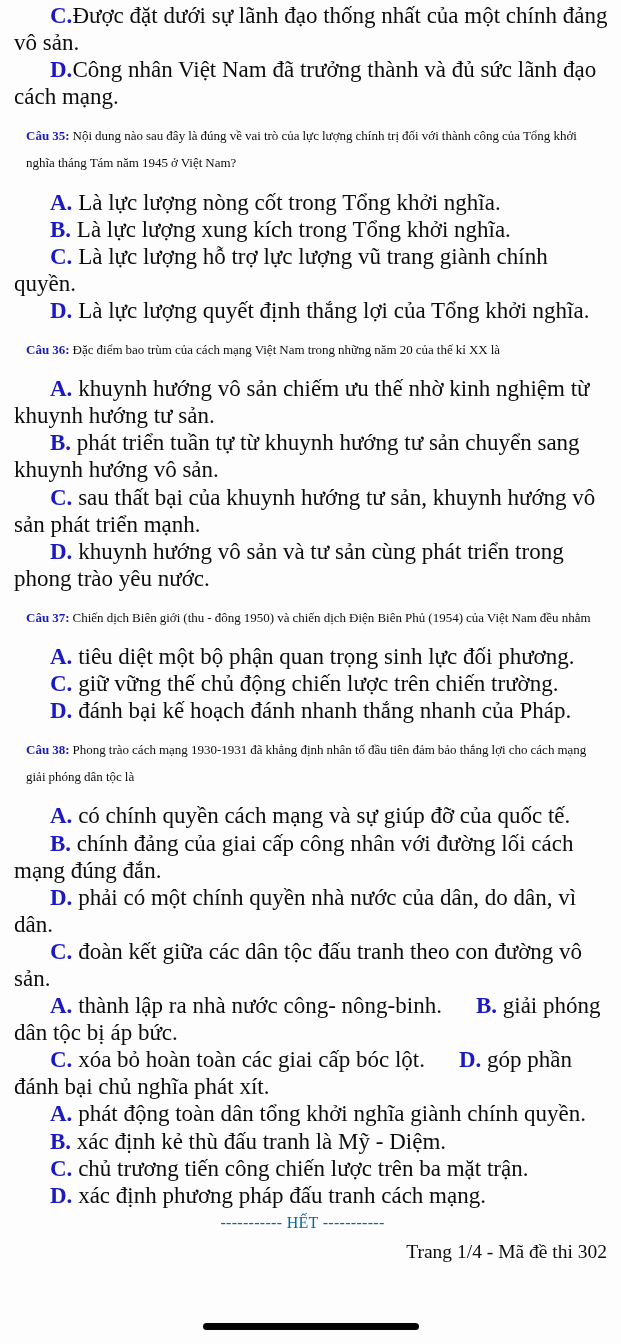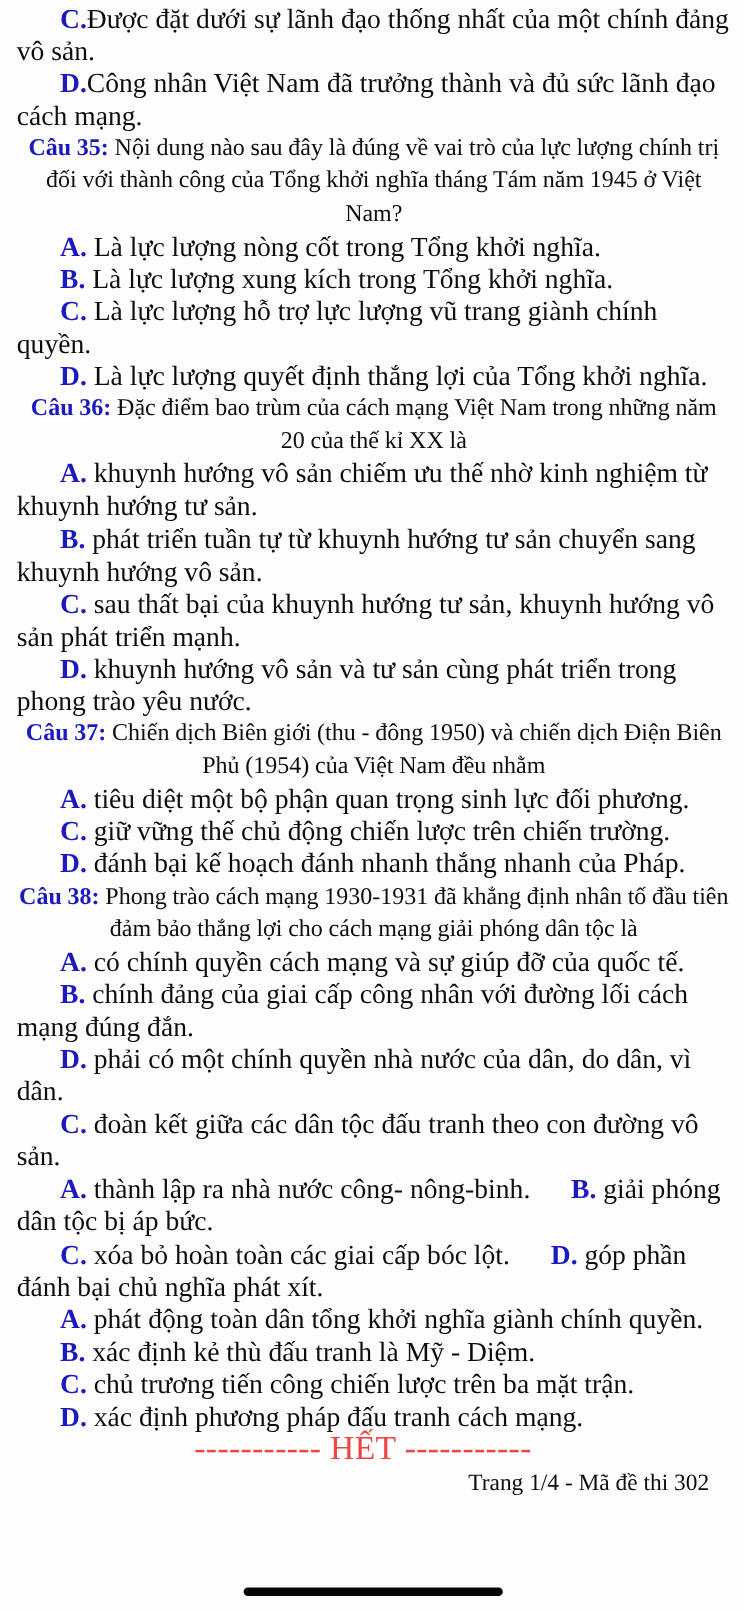--- a/index.html
+++ b/index.html
@@ -19,24 +19,24 @@
     box-sizing: border-box;
   }
   .content {
     padding: 2px 12px 0 14px;
   }
   
   .question {
     margin: 0;
   }
   .q-stem {
-    font-size: 20px;
+    font-size: 13px;
     line-height: 27.1px;
-    text-align: center;
-    margin: 0;
+    text-align: left;
+    margin: 12px;
     text-indent: 0;
     word-spacing: -0.2px;
   }
   .q-label {
     color: #1a1ac0;
     font-weight: bold;
   }
   .q-text {
     color: #0d0d0d;
   }
@@ -63,34 +63,34 @@
   }
   .opt-text {
     color: #0d0d0d;
   }
   .col-gap {
     display: inline-block;
     width: 34px;
   }
   
   .hetline {
-    font-size: 28px;
+    font-size: 16px;
     line-height: 26px;
     text-align: center;
-    color: #ef4444;
+    color: #0369a1;
     letter-spacing: 0.3px;
     margin: 1px 0 0 0;
     padding-right: 18px;
   }
   .pageinfo {
     font-size: 19.5px;
     line-height: 26px;
     text-align: right;
     color: #0d0d0d;
-    margin: 3px 16px 0 0;
+    margin: 3px 0 0 0;
     padding-right: 2px;
   }
   
   .home-indicator {
     position: absolute;
     left: 50%;
     transform: translateX(-50%);
     bottom: 14px;
     width: 216px;
     height: 7px;

